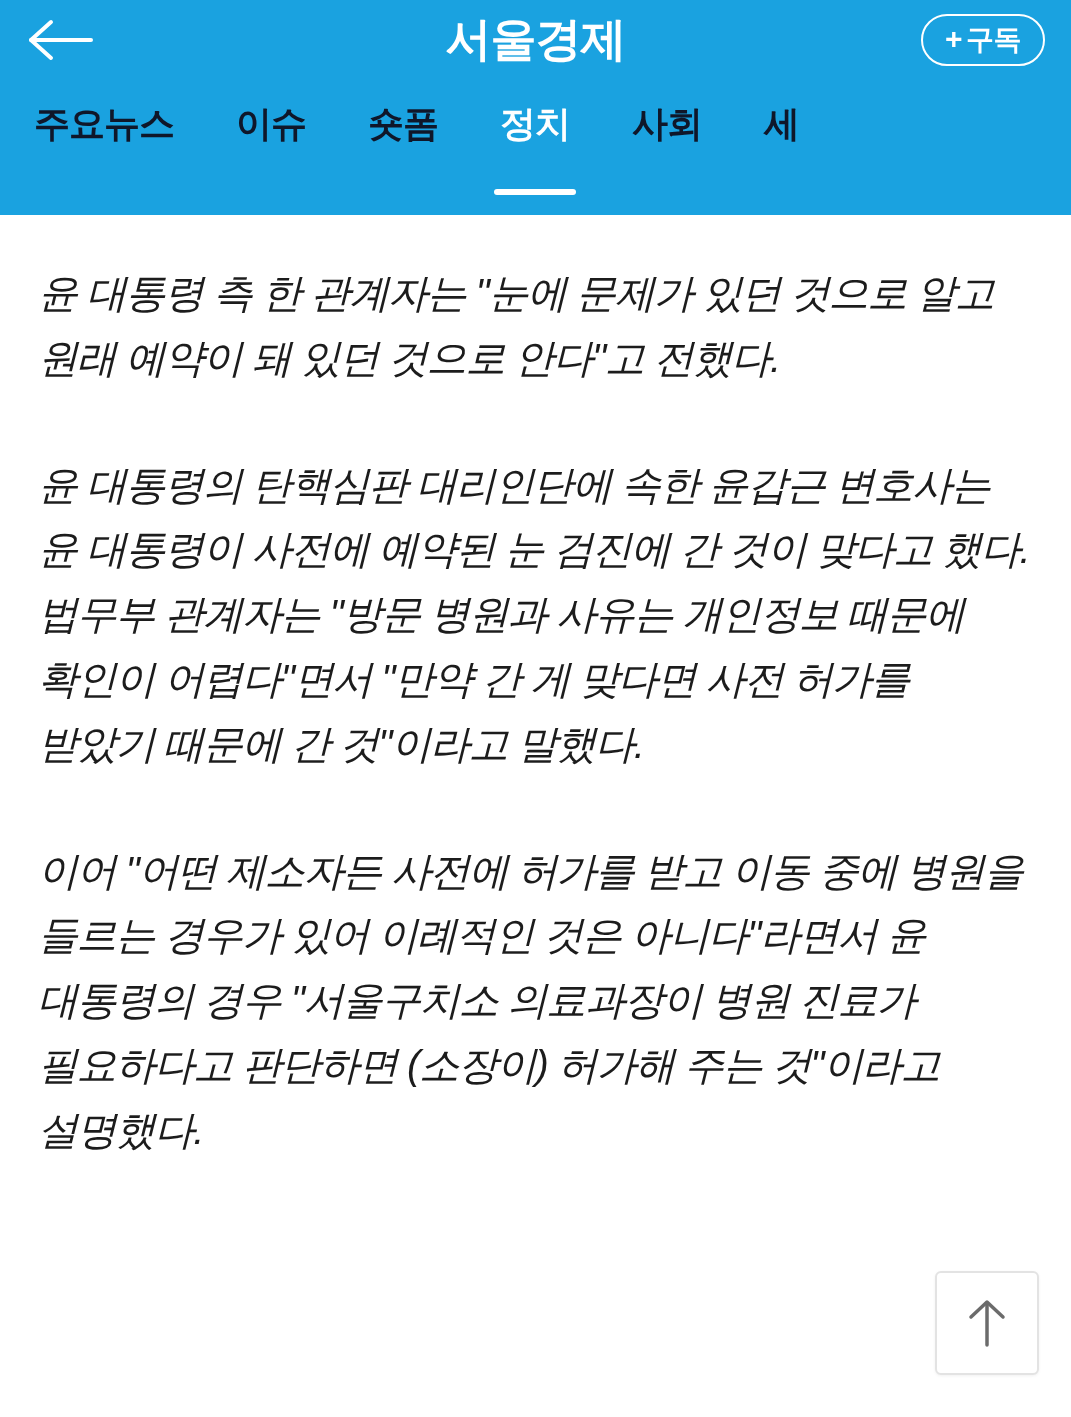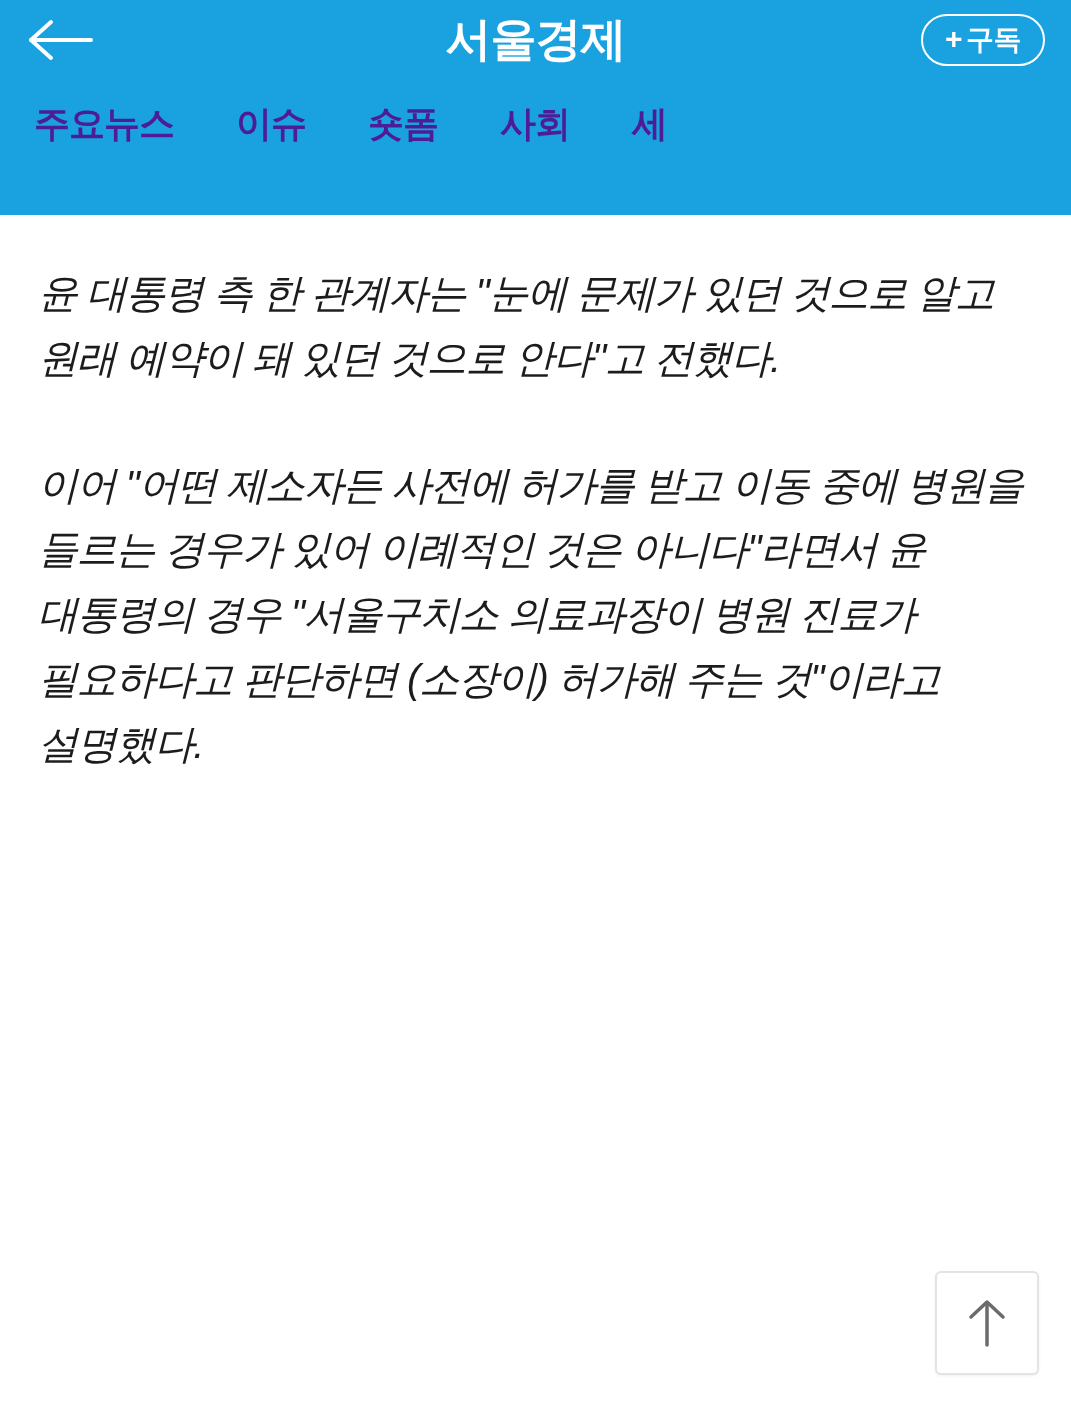--- a/index.html
+++ b/index.html
@@ -73,21 +73,21 @@
   .tabbar {
     height: 135px;
     background: #1aa2e0;
     display: flex;
     align-items: flex-start;
     padding-left: 34px;
     overflow: hidden;
     position: relative;
   }
   .tab {
-    color: #4c1d95;
+    color: #0f172a;
     font-size: 36px;
     font-weight: bold;
     padding: 20px 0 0 0;
     margin-right: 62px;
     white-space: nowrap;
     cursor: pointer;
     letter-spacing: -1px;
     position: relative;
     height: 115px;
   }
@@ -154,26 +154,28 @@
   <div class="subscribe-btn">
     <span class="subscribe-plus">+</span>
     <span>구독</span>
   </div>
 </div>
 
 <div class="tabbar">
   <div class="tab">주요뉴스</div>
   <div class="tab">이슈</div>
   <div class="tab">숏폼</div>
+  <div class="tab active">정치</div>
   <div class="tab">사회</div>
   <div class="tab">세</div>
 </div>
 
 <div class="article">
   <p>윤 대통령 측 한 관계자는 "눈에 문제가 있던 것으로 알고 원래 예약이 돼 있던 것으로 안다"고 전했다.</p>
+  <p>윤 대통령의 탄핵심판 대리인단에 속한 윤갑근 변호사는 윤 대통령이 사전에 예약된 눈 검진에 간 것이 맞다고 했다. 법무부 관계자는 "방문 병원과 사유는 개인정보 때문에 확인이 어렵다"면서 "만약 간 게 맞다면 사전 허가를 받았기 때문에 간 것"이라고 말했다.</p>
   <p>이어 "어떤 제소자든 사전에 허가를 받고 이동 중에 병원을 들르는 경우가 있어 이례적인 것은 아니다"라면서 윤 대통령의 경우 "서울구치소 의료과장이 병원 진료가 필요하다고 판단하면 (소장이) 허가해 주는 것"이라고 설명했다.</p>
 </div>
 
 <div class="to-top">
   <span>
     <svg width="44" height="52" viewBox="0 0 44 52" fill="none" aria-hidden="true">
       <path d="M22 48 V6" stroke="#6b6b6b" stroke-width="3.5" stroke-linecap="round"></path>
       <path d="M6 20 L22 5 L38 20" stroke="#6b6b6b" stroke-width="3.5" stroke-linecap="round" stroke-linejoin="round"></path>
     </svg>
   </span>

